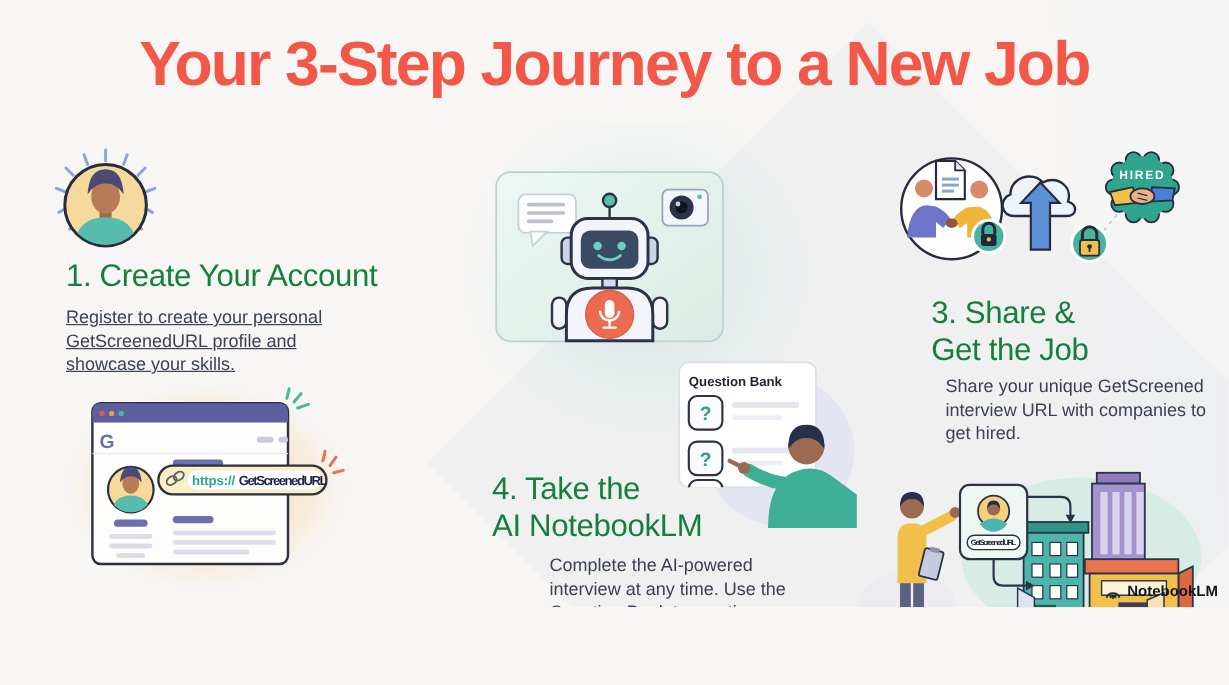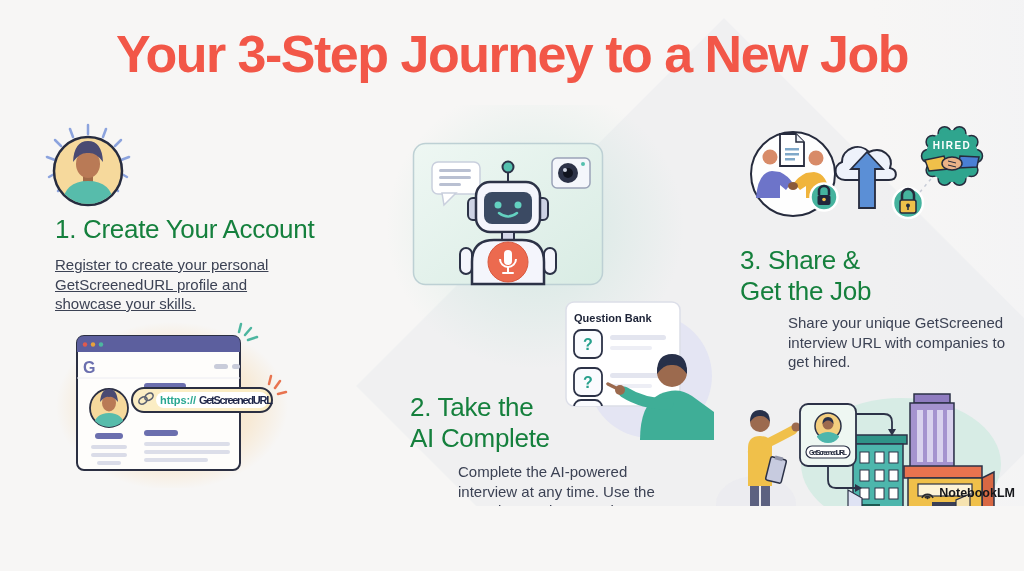--- a/index.html
+++ b/index.html
@@ -14,21 +14,21 @@
     background:radial-gradient(ellipse at 50% 45%,rgba(168,219,204,.40),rgba(168,219,204,0) 68%);}
   .page-title{position:absolute;left:0;top:24px;width:1024px;margin:0;text-align:center;
     font-size:52px;font-weight:700;letter-spacing:-1.5px;color:#f25748;}
   .step-h{position:absolute;margin:0;font-size:26px;font-weight:400;letter-spacing:-.3px;
     color:#15803d;line-height:31px;}
   .step-p{position:absolute;margin:0;font-size:15px;line-height:19.5px;color:#3c4254;}
   .h1pos{left:55px;top:214px;}
   .p1pos{left:55px;top:255px;width:258px;text-decoration:underline;}
   .h2pos{left:410px;top:392px;}
   .p2pos{left:410px;top:462px;width:222px;margin-left:48px;}
-  .h3pos{left:740px;top:245px;}
+  .h3pos{left:776px;top:245px;}
   .p3pos{left:745px;top:313px;width:238px;margin-left:43px;}
   .abs{position:absolute;}
   .watermark{position:absolute;right:9px;bottom:6px;display:flex;align-items:center;gap:4px;
     font-size:12.5px;font-weight:700;color:#15161a;}
   svg text{font-family:"Liberation Sans",sans-serif;}
 </style>
 </head>
 <body>
 
 <div class="canvas">
@@ -213,22 +213,22 @@
       <path d="M120,116 Q95,116 76,104" stroke="#3fae97" stroke-width="11" fill="none" stroke-linecap="round"></path>
       <circle cx="72" cy="102" r="5" fill="#9c6a4e"></circle>
       <line x1="72" y1="102" x2="60" y2="96" stroke="#9c6a4e" stroke-width="3.5" stroke-linecap="round"></line>
       <circle cx="124" cy="84" r="15" fill="#9c6a4e"></circle>
       <path d="M109,84 A15,15 0 0 1 139,84 L139,86 Q132,76 124,77 Q116,76 109,86 Z" fill="#273049"></path>
       <path d="M109,84 Q109,66 124,66 Q139,66 139,84 Q132,72 124,73 Q116,72 109,84 Z" fill="#273049"></path>
     </g>
   </svg>
 
   <h2 class="step-h h2pos">
-    <span style="display:block">2. Take the</span>
-    <span style="display:block">AI Complete</span>
+    <span style="display:block">4. Take the</span>
+    <span style="display:block">AI NotebookLM</span>
   </h2>
   <p class="step-p p2pos">Complete the AI-powered interview at any time. Use the Question Bank to practice.</p>
 
   <svg class="abs" style="left:742px;top:116px;" width="250" height="120" viewBox="0 0 250 120">
     <g stroke="#c6cbd6" stroke-width="1.5" stroke-dasharray="3 4">
       <line x1="93" y1="52" x2="104" y2="45"></line>
       <line x1="158" y1="74" x2="163" y2="80"></line>
       <line x1="178" y1="76" x2="193" y2="58"></line>
     </g>
     <g>

